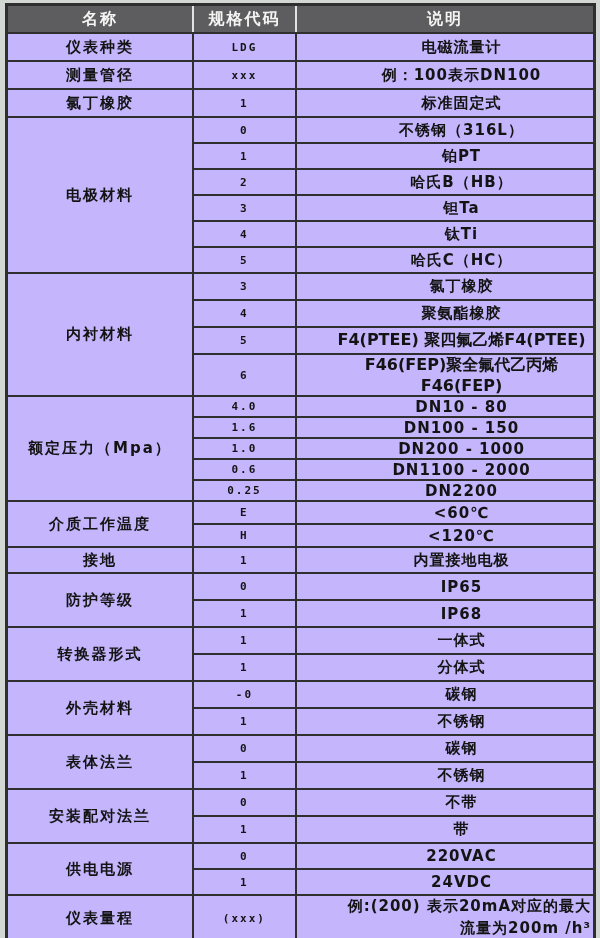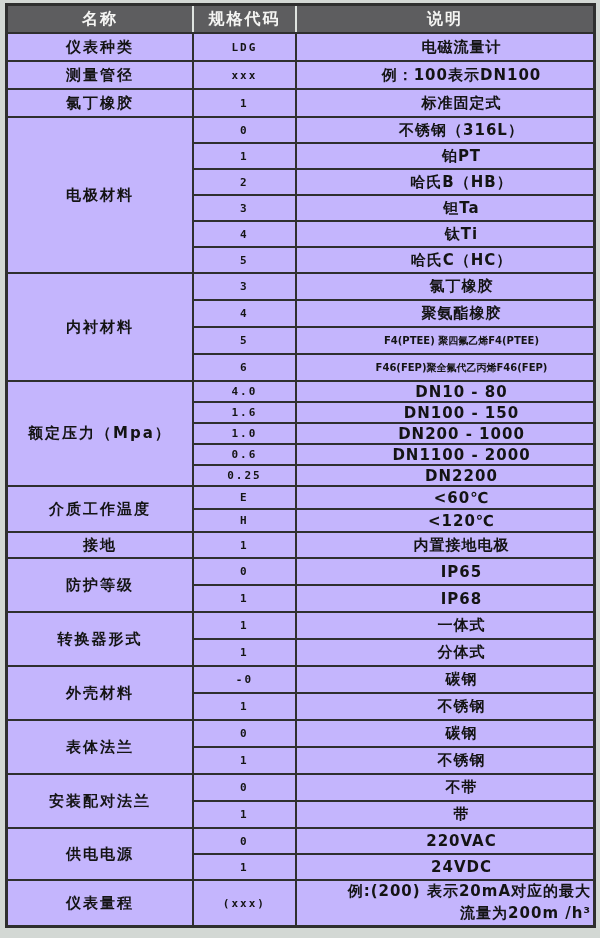--- a/index.html
+++ b/index.html
@@ -51,21 +51,21 @@
   thead td:first-child { border-left: none; }
   thead td:last-child { border-right: none; }
 
   td.code {
     font-family: "DejaVu Sans Mono", "Liberation Mono", monospace;
     font-size: 11px;
     letter-spacing: 2px;
   }
   td.name { font-size: 15px; letter-spacing: 2px; }
   td.desc { font-size: 15px; padding-left: 35px; }
-  td.desc.tight { letter-spacing: 0; font-size: 10px; }
+  td.desc.tight { letter-spacing: 0; font-size: 16px; }
   td.desc.two-line { white-space: pre-line; line-height: 1.45; text-align: right; }
 
   tr.r28 > td { height: 26px; margin-left: 22px; }
   tr.r26 > td { height: 24px; }
   tr.r27 > td { height: 25px; }
   tr.r24 > td { height: 21px; }
   tr.r22 > td { height: 19px; }
   tr.r46 > td { height: 44px; }
 </style>
 </head>

